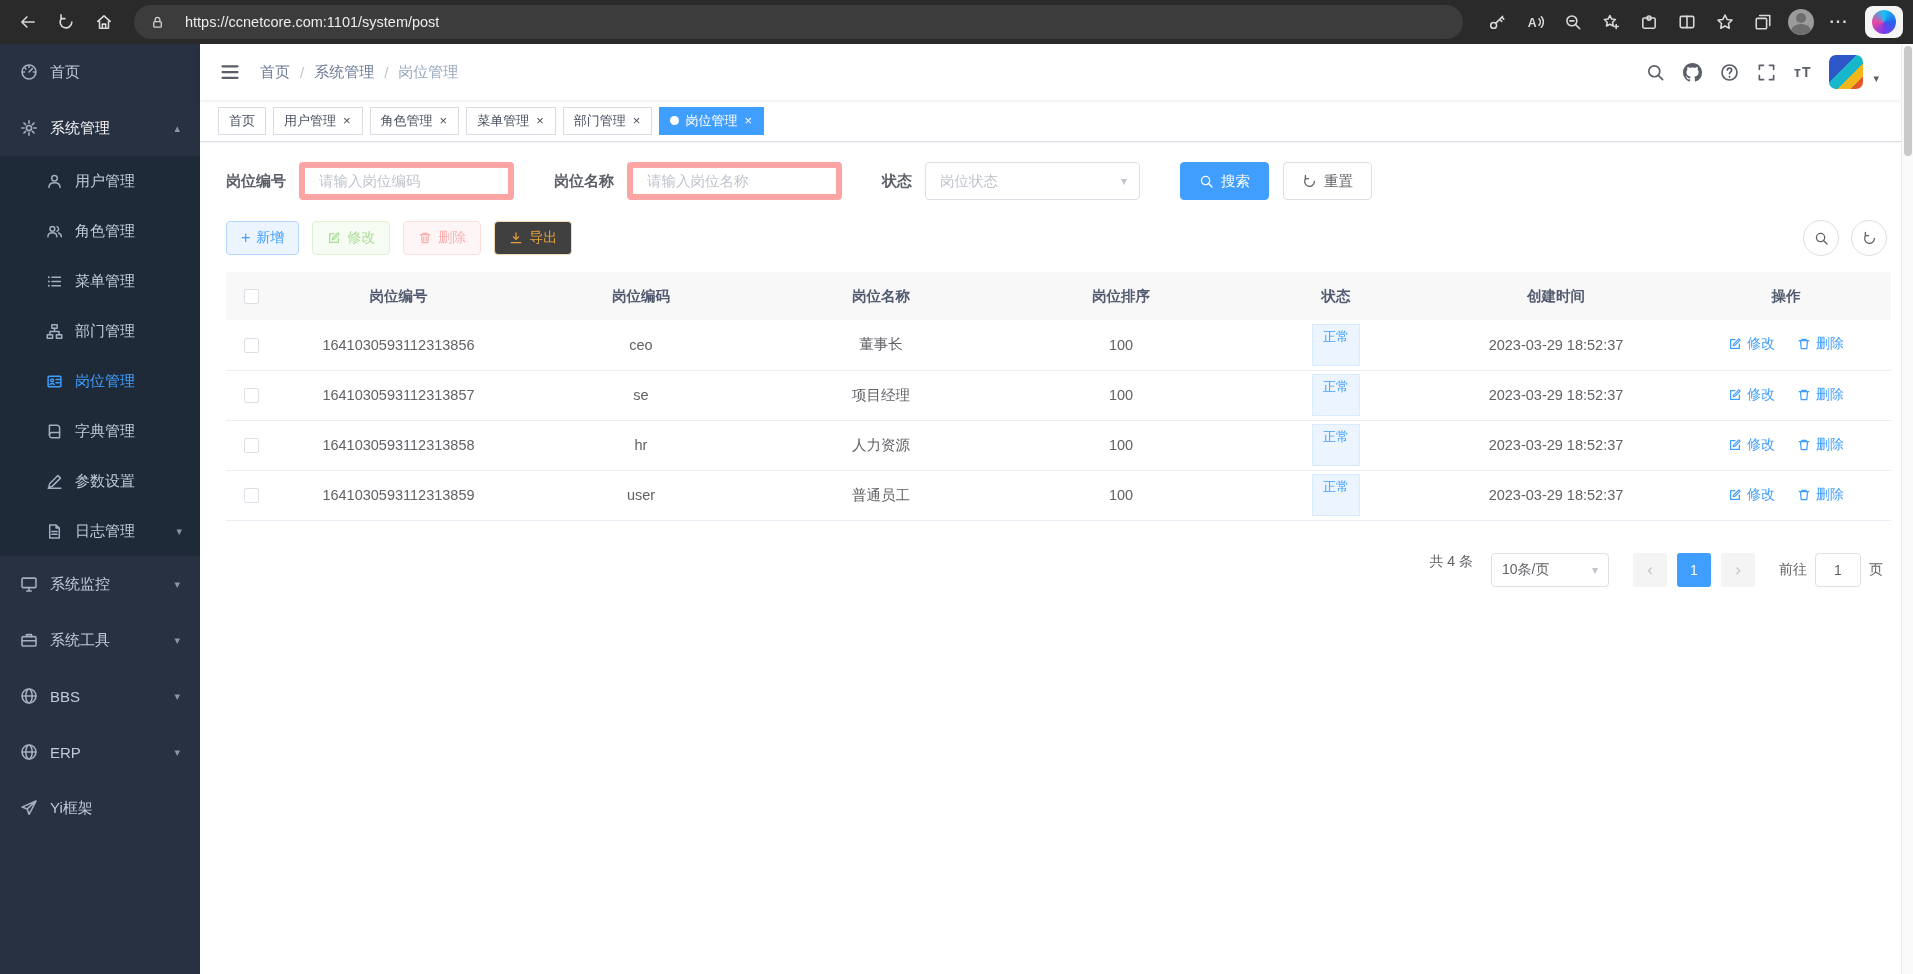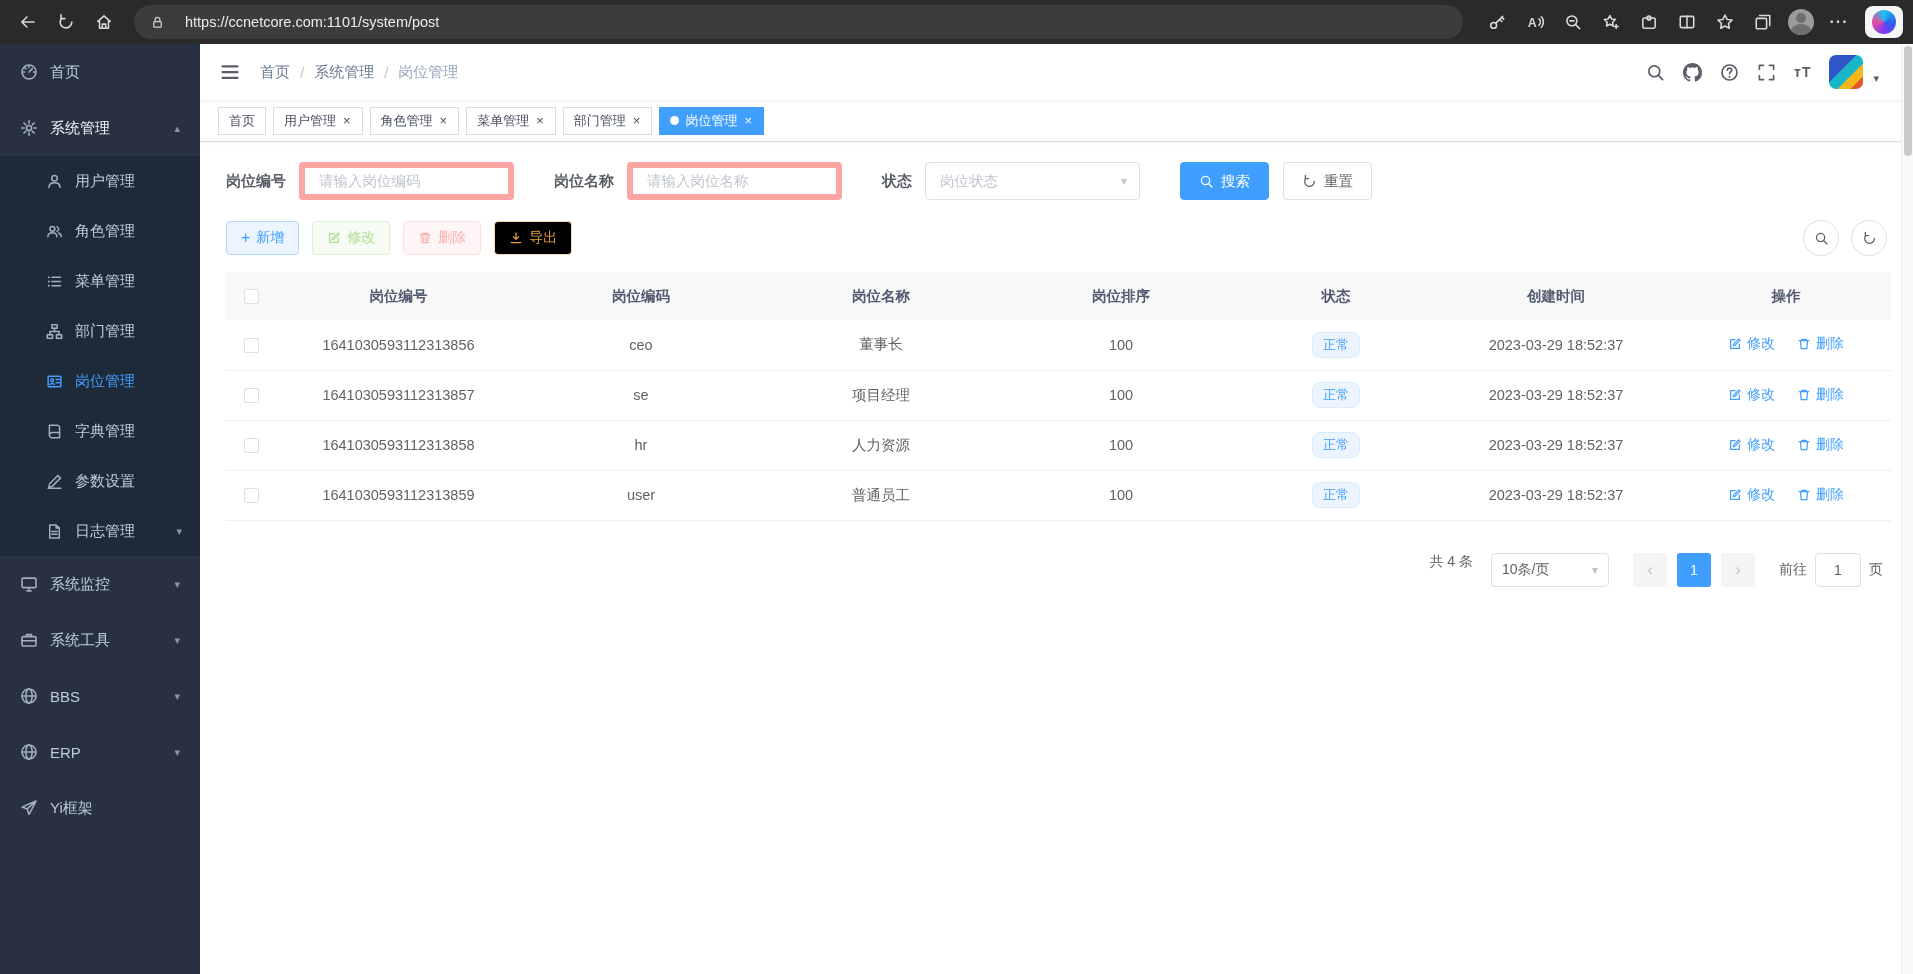--- a/index.html
+++ b/index.html
@@ -89,32 +89,32 @@
   .btn+.btn{margin-left:14px}
 
   .toolbar{display:flex;align-items:center;gap:13px;margin-bottom:16px}
   .tbtn{height:34px;display:inline-flex;align-items:center;gap:6px;padding:0 14px;border-radius:4px;
     font-size:14px;border:1px solid}
   .tbtn svg{width:14px;height:14px}
   .tbtn .plus{font-size:16px;line-height:1}
   .tbtn.add{color:var(--accent,#409eff);background:#ecf5ff;border-color:#b3d8ff}
   .tbtn.edit{color:var(--success,#67c23a);background:#f0f9eb;border-color:#c2e7b0;opacity:.55;cursor:not-allowed}
   .tbtn.del{color:var(--danger,#f56c6c);background:#fef0f0;border-color:#fbc4c4;opacity:.55;cursor:not-allowed}
-  .tbtn.export{color:var(--warning,#e6a23c);background:#000000;border-color:#f5dab1}
+  .tbtn.export{color:var(--warning,#e6a23c);background:#404040;border-color:#f5dab1}
   .toolbar-right{margin-left:auto;display:flex;gap:12px}
   .circle-btn{width:36px;height:36px;border-radius:50%;border:1px solid #dcdfe6;display:flex;align-items:center;
     justify-content:center;color:#606266;background:#fff}
   .circle-btn svg{width:15px;height:15px}
 
   table{width:100%;border-collapse:collapse;font-size:14.5px;color:#606266;table-layout:fixed}
   thead th{background:#f8f8f9;color:#515a6e;font-weight:bold;height:48px;text-align:center}
   tbody td{height:50px;text-align:center;border-bottom:1px solid #ebeef5}
   .checkbox{display:inline-block;width:15px;height:15px;border:1px solid #dcdfe6;border-radius:2px;background:#fff;
     vertical-align:middle;cursor:pointer}
-  .status-tag{display:inline-block;height:26px;line-height:24px;padding:0 10px;font-size:13px;border-radius:8px;
+  .status-tag{display:inline-block;height:42px;line-height:24px;padding:0 10px;font-size:13px;border-radius:0;
     background:var(--tag_bg,#ecf5ff);border:1px solid #d9ecff;color:var(--accent,#409eff)}
   .op{display:inline-flex;align-items:center;gap:5px;color:var(--accent,#409eff);cursor:pointer;margin:0 9px;font-size:14px}
   .op svg{width:14px;height:14px}
 
   .pagination{display:flex;justify-content:flex-end;gap:10px;margin-top:32px;
     font-size:14px;color:#606266;padding-right:4px}
   .ptotal{margin-right:8px}
   .psize{width:118px;height:34px;border:1px solid #dcdfe6;border-radius:4px;display:flex;align-items:center;
     justify-content:space-between;padding:0 10px;cursor:pointer;margin-right:14px;color:#606266}
   .pbtn{min-width:34px;height:34px;background:#f4f4f5;border-radius:3px;display:flex;align-items:center;

